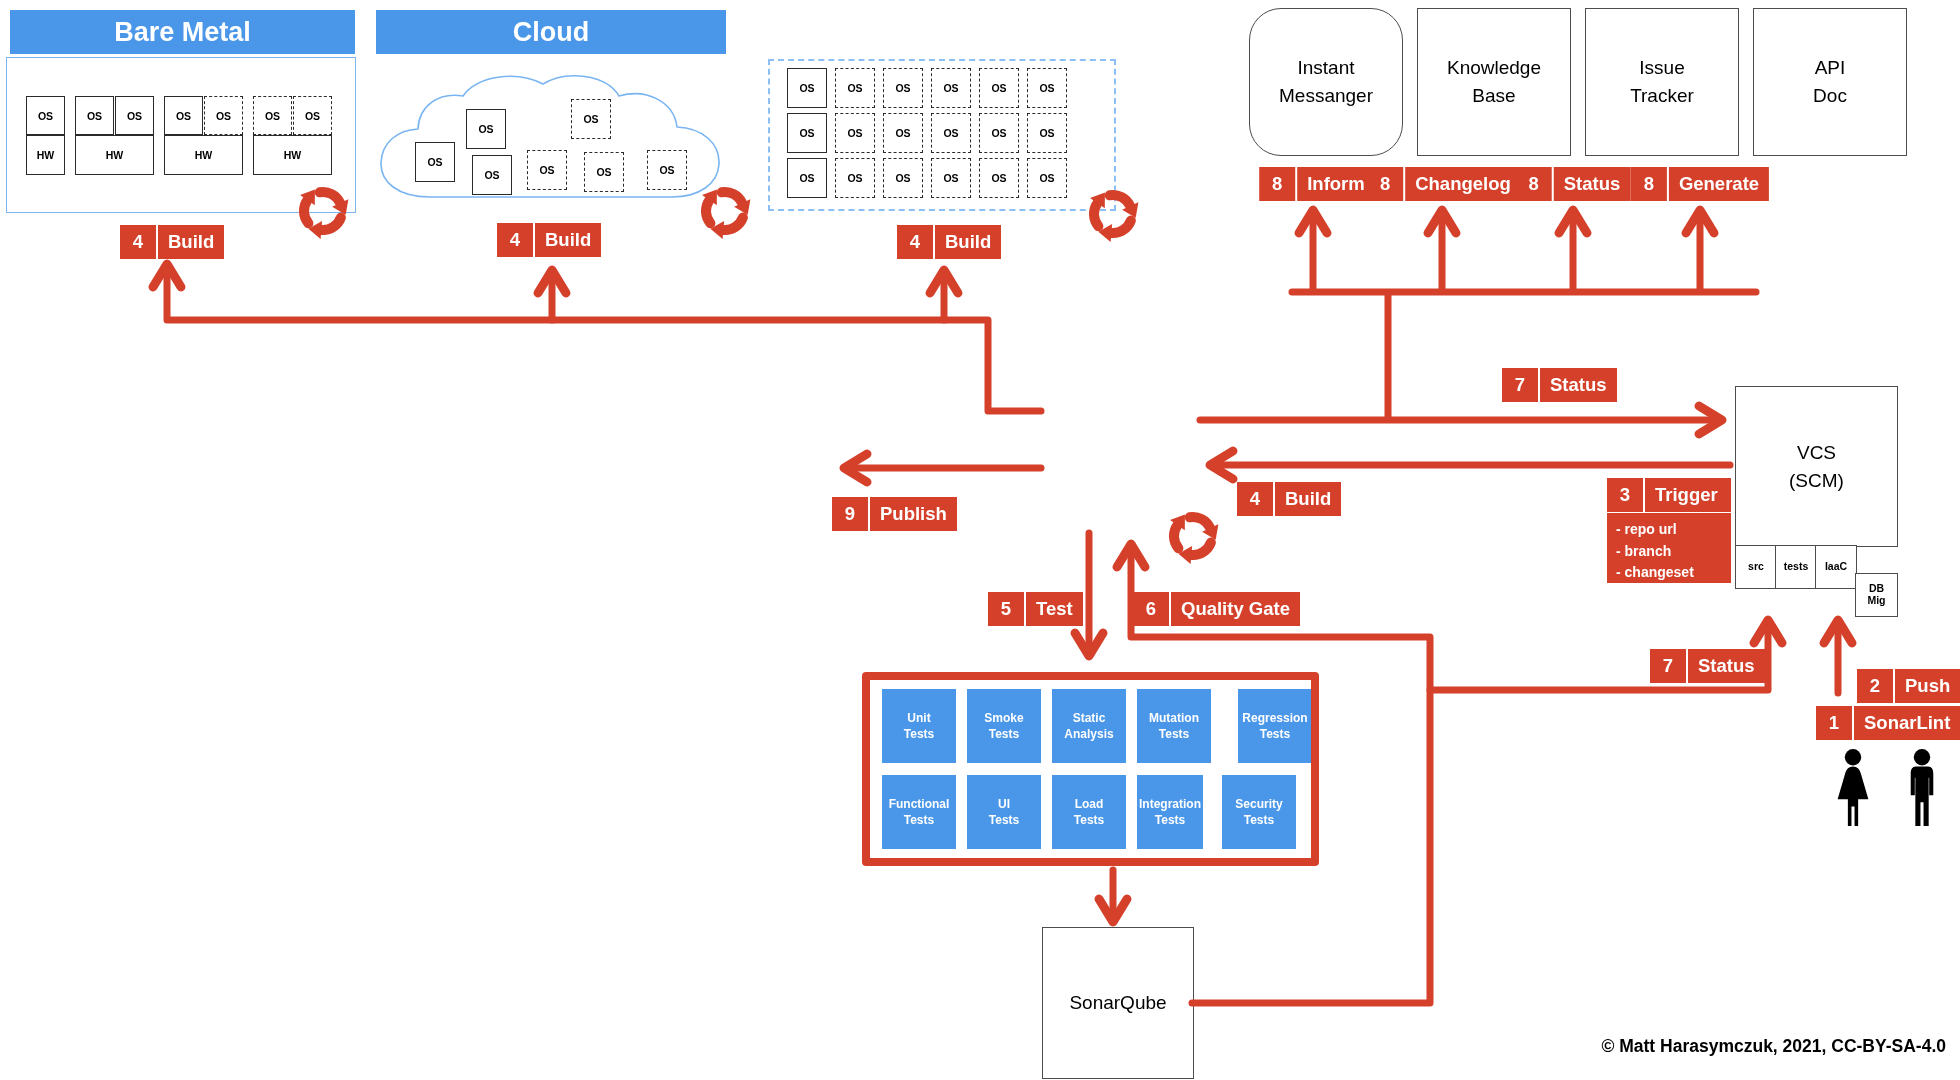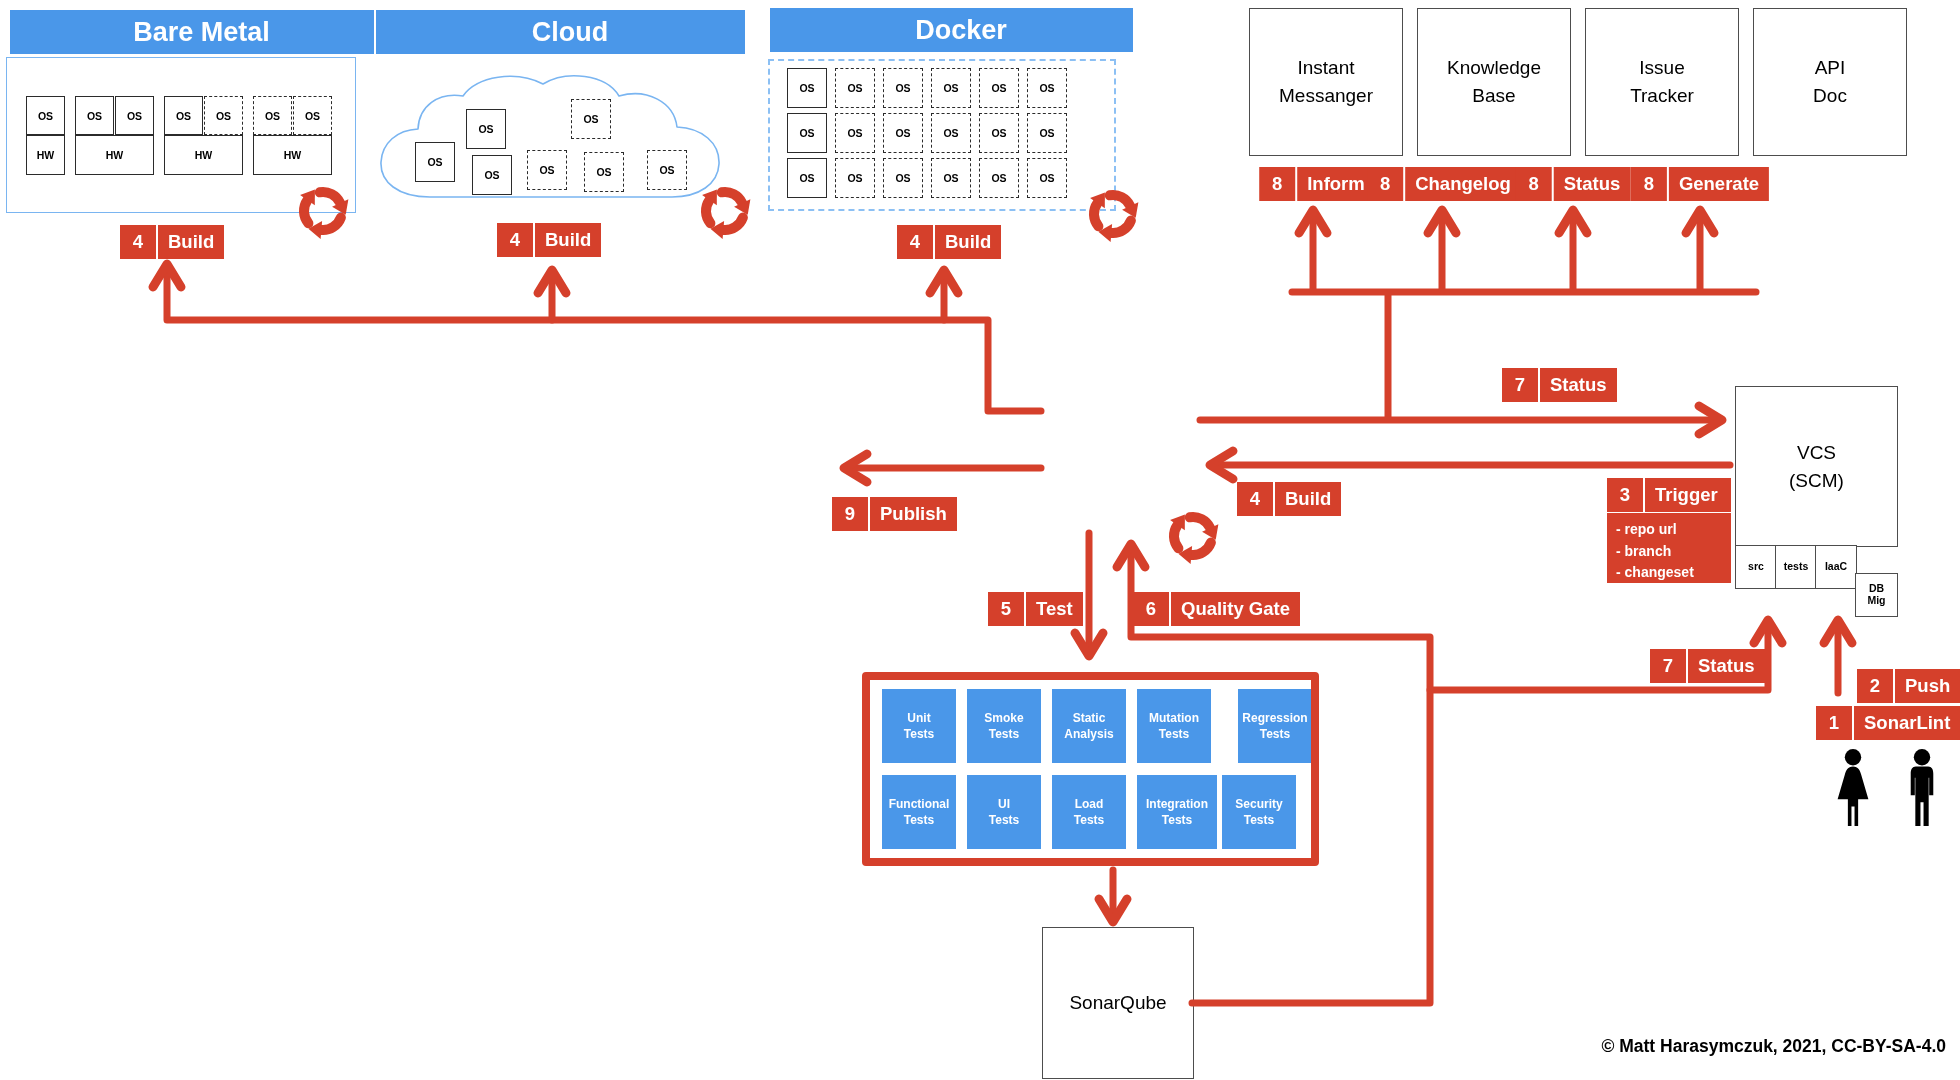--- a/index.html
+++ b/index.html
@@ -1,20 +1,20 @@
 <!DOCTYPE html>
 <html><head>
 <meta charset="utf-8">
 <style>
   html,body{margin:0;padding:0;background:#fff;}
   #canvas{position:relative;width:1960px;height:1080px;background:#fff;overflow:hidden;
           font-family:"Liberation Sans","DejaVu Sans",sans-serif;}
   
   .sec-header{position:absolute;background:#4a97e9;color:#fff;font-weight:bold;font-size:27px;
-              display:flex;align-items:center;justify-content:center;z-index:2;padding-left:19px;}
+              display:flex;align-items:center;justify-content:center;z-index:2;}
   
   .bm-body{position:absolute;border:1.5px solid #7ab5f1;background:#fff;z-index:1;}
   .docker-body{position:absolute;border:2px dashed #8cc0f4;background:#fff;z-index:1;}
   
   .os-box,.hw-box{position:absolute;border:1.5px solid #2b2b2b;background:#fff;color:#000;
       font-size:10.5px;font-weight:bold;display:flex;align-items:center;justify-content:center;z-index:3;}
   .os-box.dashed{border-style:dashed;}
   
   .node{position:absolute;border:1.5px solid #4d4d4d;background:#fff;color:#000;
         display:flex;align-items:center;justify-content:center;text-align:center;z-index:2;}
@@ -43,21 +43,20 @@
   .person{position:absolute;z-index:4;}
   #copyright{position:absolute;right:14px;top:1036px;font-size:17.5px;font-weight:bold;color:#000;z-index:4;}
 </style>
 </head>
 <body>
 
 <div id="canvas">
 
   <div class="sec-header" style="left:10px;top:10px;width:345px;height:44px;">Bare Metal</div>
   <div class="sec-header" style="left:376px;top:10px;width:350px;height:44px;">Cloud</div>
-  <div class="sec-header" style="left:770px;top:8px;width:344px;height:44px;">Docker</div>
 
   <div class="bm-body" style="left:6px;top:57px;width:348px;height:154px;"></div>
 
   <div class="docker-body" style="left:768px;top:59px;width:344px;height:148px;"></div>
 
   <svg id="arrow-layer" width="1960" height="1080" viewBox="0 0 1960 1080">
       <path d="M 430,197 C 398,197 380,182 381,162 C 382,143 397,130 418,129 C 419,106 438,92 463,96 C 477,76 516,70 543,84 C 566,70 606,74 619,96 C 647,88 674,102 677,127 C 702,128 720,143 719,164 C 718,184 699,197 672,197 L 430,197 Z" stroke="#7ab5f1" stroke-width="1.6" fill="none" stroke-linecap="round" stroke-linejoin="round"></path>
       <path d="M1041 411 L988 411 L988 320 L167 320 L167 272" stroke="#d5402b" stroke-width="7" fill="none" stroke-linecap="round" stroke-linejoin="round"></path>
       <path d="M552 320 L552 278" stroke="#d5402b" stroke-width="7" fill="none" stroke-linecap="round" stroke-linejoin="round"></path>
       <path d="M944 320 L944 278" stroke="#d5402b" stroke-width="7" fill="none" stroke-linecap="round" stroke-linejoin="round"></path>
@@ -239,25 +238,25 @@
     <div class="test-cell" style="left: 1137px; top: 689px; width: 74px; height: 74px;">Mutation
 Tests</div>
     <div class="test-cell" style="left: 1222px; top: 689px; width: 74px; height: 74px; margin-left: 16px;">Regression
 Tests</div>
     <div class="test-cell" style="left: 882px; top: 775px; width: 74px; height: 74px;">Functional
 Tests</div>
     <div class="test-cell" style="left: 967px; top: 775px; width: 74px; height: 74px;">UI
 Tests</div>
     <div class="test-cell" style="left: 1052px; top: 775px; width: 74px; height: 74px;">Load
 Tests</div>
-    <div class="test-cell" style="left: 1137px; top: 775px; width: 80px; height: 74px;">Integration
+    <div class="test-cell" style="left: 1137px; top: 775px; width: 66px; height: 74px;">Integration
 Tests</div>
     <div class="test-cell" style="left: 1222px; top: 775px; width: 74px; height: 74px;">Security
 Tests</div>
-    <div class="tool-box" style="left: 1249px; top: 8px; width: 152px; height: 146px;">
+    <div class="tool-box" style="left: 1249px; top: 8px; width: 152px; height: 146px; border-radius: 32px;">
       <span class="tool-label">Instant
 Messanger</span>
     </div>
     <div class="badge" style="left: 1317px; top: 167px; transform: translateX(-50%);">
       <span class="badge-num">8</span>
       <span class="badge-label">Inform</span>
     </div>
     <div class="tool-box" style="left: 1417px; top: 8px; width: 152px; height: 146px;">
       <span class="tool-label">Knowledge
 Base</span>

